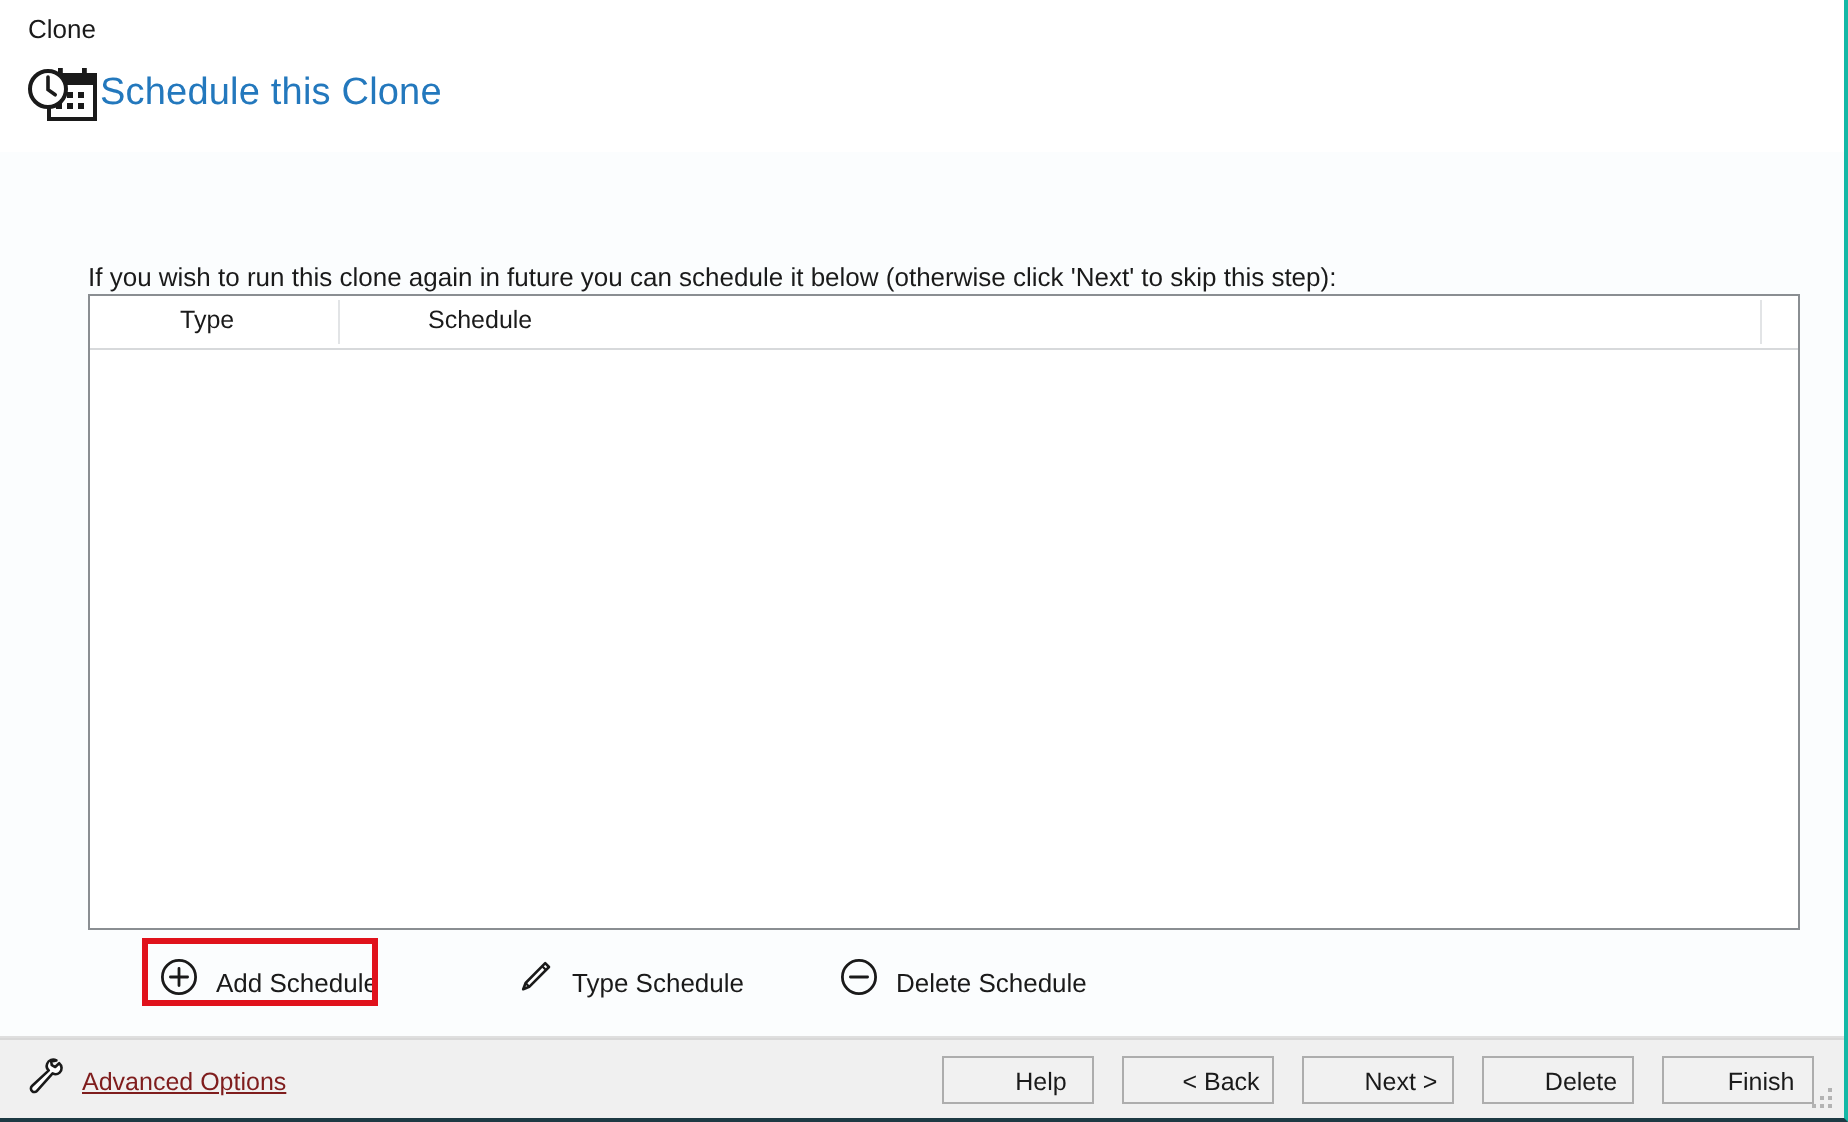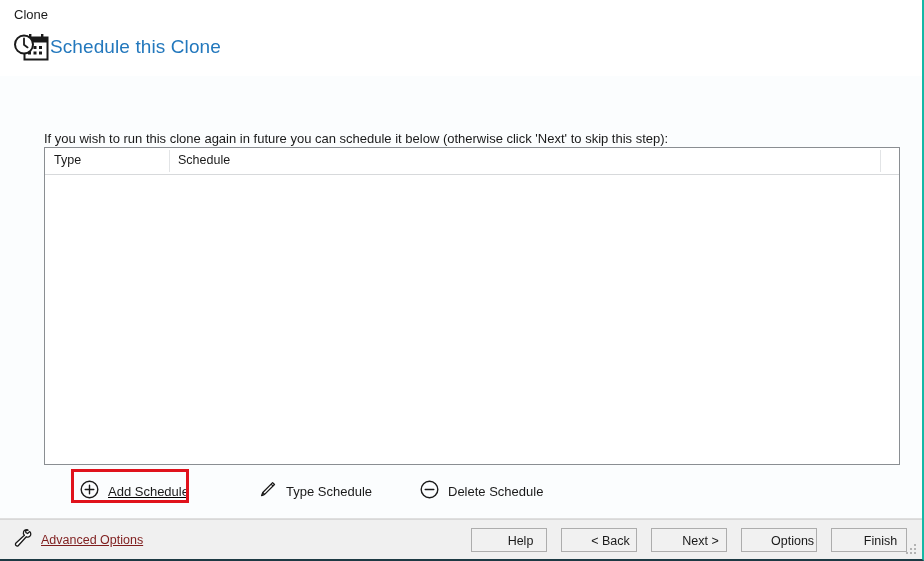--- a/index.html
+++ b/index.html
@@ -96,20 +96,21 @@
     background: #ffffff;
     border-bottom: 1px solid #d7d9db;
     box-sizing: border-box;
   }
   .lv-col {
     position: absolute;
     top: 5px;
     font-size: 12.5px;
     color: #1a1a1a;
     white-space: nowrap;
+    margin-left: 36px;
   }
   .lv-col-type { left: 9px; }
   .lv-col-schedule { left: 133px; }
   .lv-div {
     position: absolute;
     top: 2px;
     width: 1px;
     height: 22px;
     background: #e2e4e6;
   }
@@ -138,21 +139,21 @@
     gap: 9px;
     cursor: default;
     padding: 0 4px;
     box-sizing: border-box;
   }
   .cmd-label {
     font-size: 13px;
     color: #1a1a1a;
     white-space: nowrap;
   }
-  .cmd-add { left: 32px; text-decoration: underline; }
+  .cmd-add { left: 32px; }
   .cmd-edit { left: 210px; }
   .cmd-delete { left: 372px; }
 
   .highlight-box {
     position: absolute;
     left: 27px;
     top: -4px;
     width: 118px;
     height: 34px;
     border: 3px solid #e0121c;
@@ -327,21 +328,21 @@
                    L15.6 5.5 L13.9 4.6 L13.6 2.7 Z" fill="#ffffff" stroke="#1a1a1a" stroke-width="1.3" stroke-linejoin="round"></path>
         </svg>
       </span>
       <span class="adv-label">Advanced Options</span>
     </div>
 
     <div class="btnrow">
       <button class="btn">Help</button>
       <button class="btn">&lt; Back</button>
       <button class="btn">Next &gt;</button>
-      <button class="btn">Options</button>
+      <button class="btn">Delete</button>
       <button class="btn">Finish</button>
     </div>
 
     <div class="grip">
       <i style="left:9px;top:1px;"></i>
       <i style="left:5px;top:5px;"></i>
         <i style="left:9px;top:5px;"></i>
       <i style="left:1px;top:9px;"></i>
         <i style="left:5px;top:9px;"></i>
         <i style="left:9px;top:9px;"></i>

